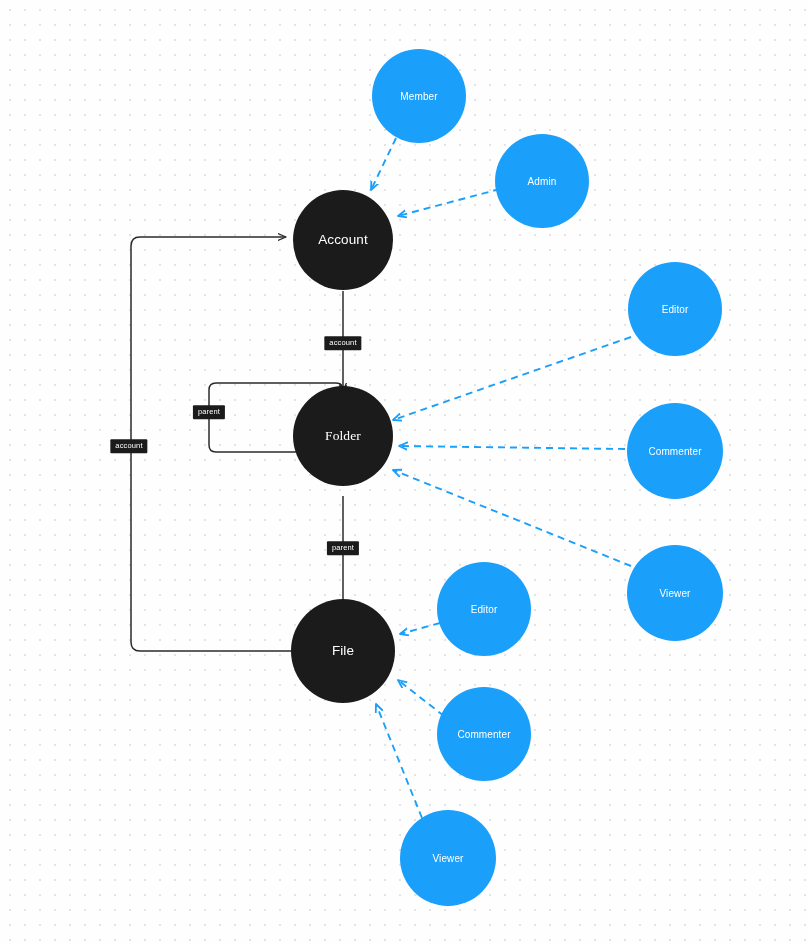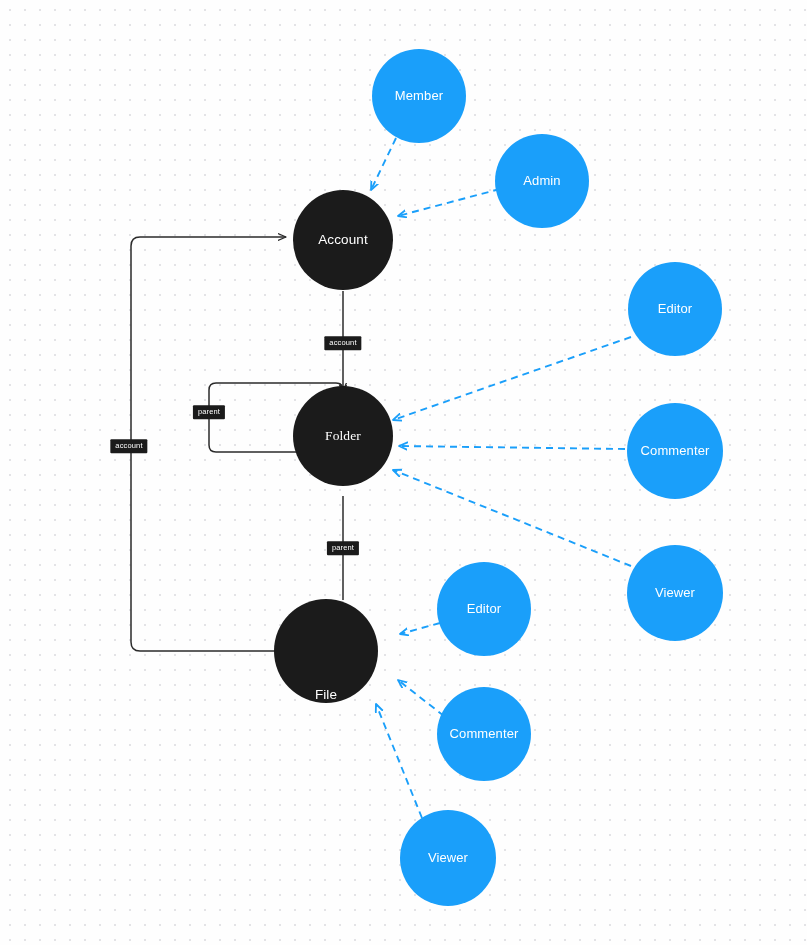--- a/index.html
+++ b/index.html
@@ -36,21 +36,21 @@
     text-align: center;
     line-height: 1.1;
   }
   .node.entity {
     background: #1b1b1b;
     font-size: 13.5px;
     letter-spacing: 0.1px;
   }
   .node.role {
     background: #1a9ffa;
-    font-size: 13px;
+    font-size: 10px;
     letter-spacing: 0.1px;
   }
   .node-label { pointer-events: none; }
   .edge-label {
     position: absolute;
     background: #1b1b1b;
     color: #ffffff;
     font-size: 7.5px;
     letter-spacing: 0.15px;
     padding: 3px 5px 3px 5px;
@@ -100,21 +100,21 @@
   </svg>
 
   <div class="node entity" style="left:293px; top:190px; width:100px; height:100px;">
     <span class="node-label">Account</span>
   </div>
 
   <div class="node entity" style="left:293px; top:386px; width:100px; height:100px;font-family:Liberation Serif, serif;">
     <span class="node-label">Folder</span>
   </div>
 
-  <div class="node entity" style="left:274px; top:599px; width:104px; height:104px;align-items:flex-end;">
+  <div class="node entity" style="left:291px; top:599px; width:104px; height:104px;">
     <span class="node-label">File</span>
   </div>
 
   <div class="node role" style="left:372px; top:49px; width:94px; height:94px;">
     <span class="node-label">Member</span>
   </div>
 
   <div class="node role" style="left:495px; top:134px; width:94px; height:94px;">
     <span class="node-label">Admin</span>
   </div>

